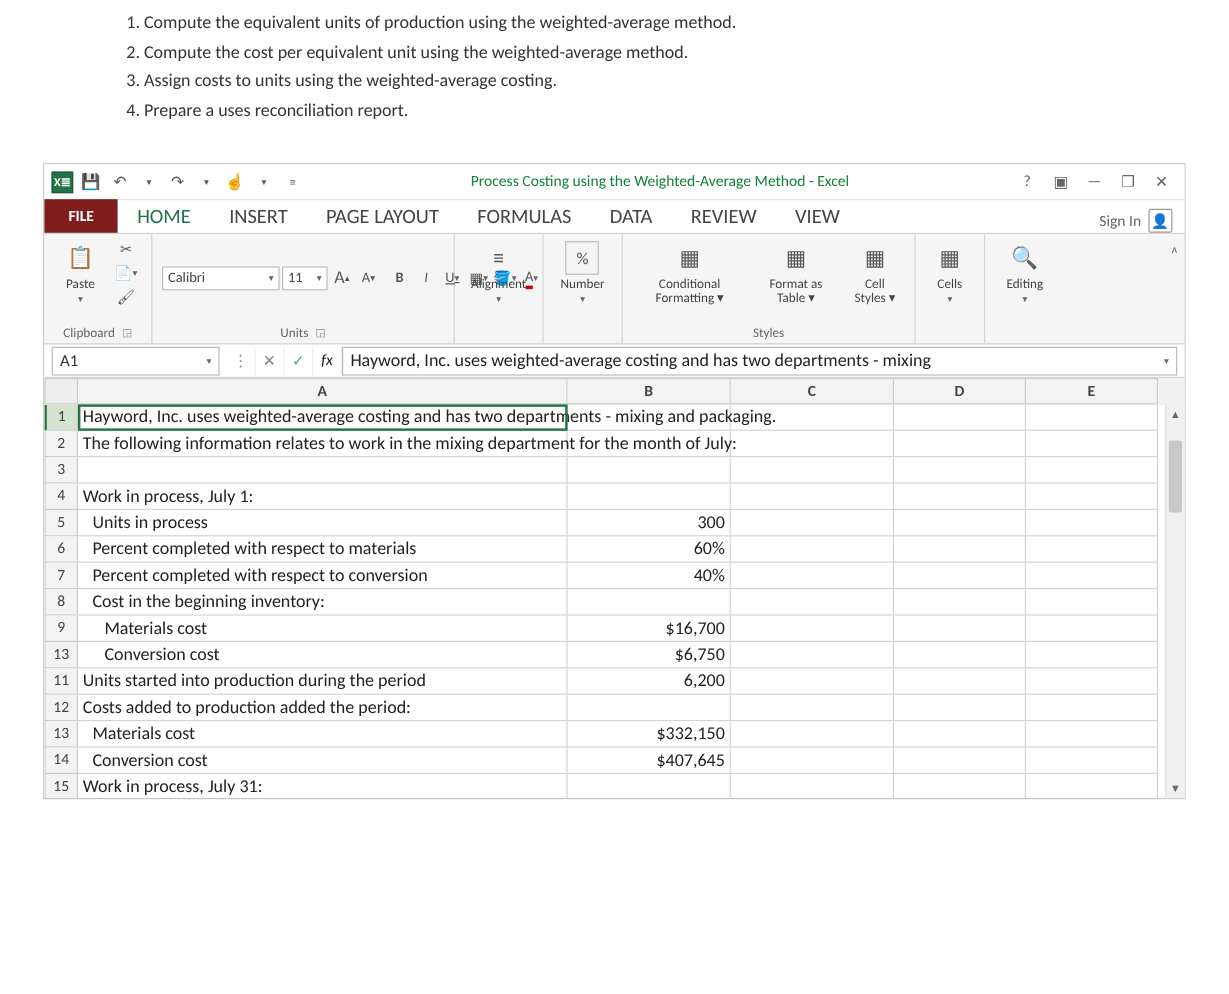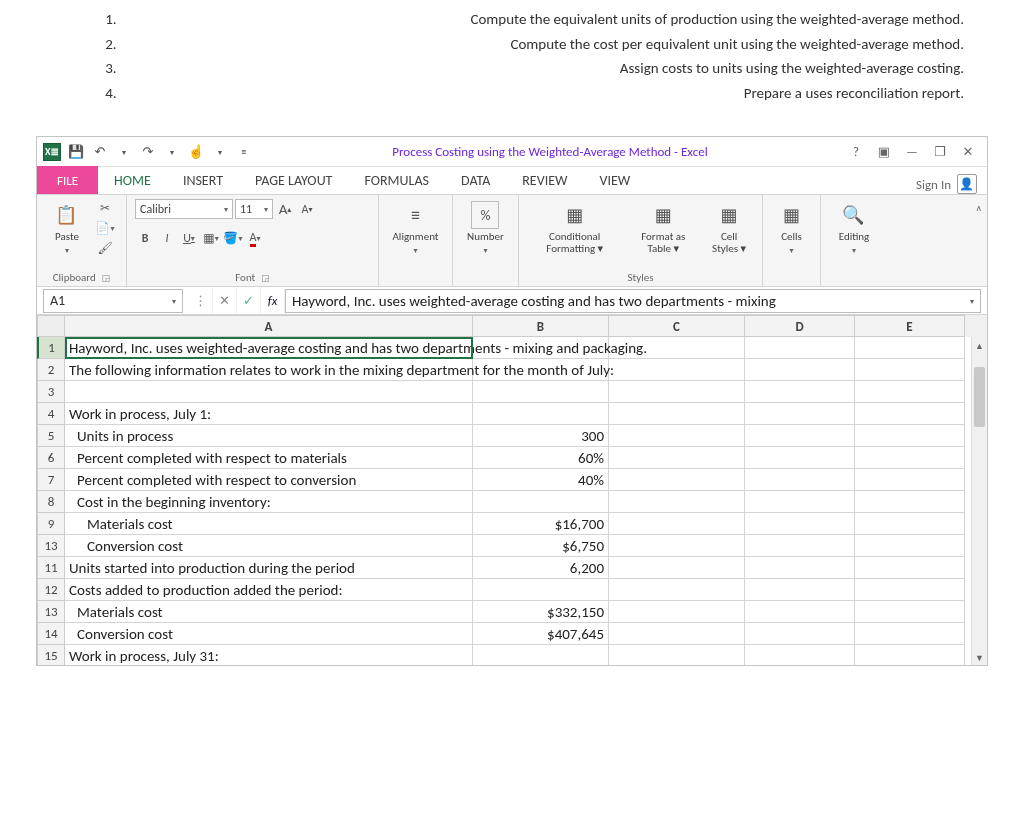--- a/index.html
+++ b/index.html
@@ -1,36 +1,36 @@
 <!DOCTYPE html>
 <html><head>
 <meta charset="utf-8">
 <style>
   * { box-sizing: border-box; margin: 0; padding: 0; }
   body { font-family: "Segoe UI", Calibri, Arial, sans-serif; background: #fff; color: #333; font-size: 14px; }
   .page { width: 1024px; height: 828px; position: relative; }
   .instructions { padding: 8px 60px 30px 100px; font-size: 15px; line-height: 1.5; }
-  .instructions ol { list-style: decimal; padding-left: 20px; text-align: right; }
+  .instructions ol { list-style: decimal; padding-left: 20px; }
   .instructions li { margin-bottom: 2px; }
 
   .excel-window { margin: 0 36px 0 36px; border: 1px solid #c4c4c4; background:#fff; }
 
   
   .titlebar { display:flex; align-items:center; height:30px; background:#fff; padding:0 4px; gap:4px; font-size:12px; color:#444; border-bottom:1px solid #e0e0e0;}
   .titlebar .qat { display:flex; align-items:center; gap:6px; padding-left:2px;}
   .titlebar .app-icon { width:18px; height:18px; background:#217346; color:#fff; display:flex; align-items:center; justify-content:center; font-size:10px; font-weight:bold; border:1px solid #185c37;}
   .titlebar .qat-btn { width:18px; height:18px; display:flex; align-items:center; justify-content:center; color:#555; font-size:13px;}
-  .titlebar .title { flex:1; text-align:center; color:#6d28d9; font-size:13px;}
+  .titlebar .title { flex:1; text-align:center; color:#15803d; font-size:13px;}
   .titlebar .win-controls { display:flex; gap:10px; align-items:center; padding-right:6px;}
   .titlebar .win-btn { width:18px; height:18px; display:flex; align-items:center; justify-content:center; color:#666; font-size:13px;}
 
   
   .tabs { display:flex; align-items:flex-end; height:28px; background:#fff; border-bottom:1px solid #d4d4d4; font-size:13px;}
-  .tab-file { background:#ec4899; color:#fff; padding:0 20px; height:28px; display:flex; align-items:center; font-weight:400;}
-  .tab { padding:0 16px; height:28px; display:flex; align-items:center; color:#444; text-transform:uppercase; letter-spacing:0; font-size:14px;}
+  .tab-file { background:#7f1d1d; color:#fff; padding:0 20px; height:28px; display:flex; align-items:center; font-weight:700;}
+  .tab { padding:0 16px; height:28px; display:flex; align-items:center; color:#444; text-transform:uppercase; letter-spacing:0; font-size:17px;}
   .tab.active { color:#217346; }
   .tabs .spacer { flex:1; }
   .signin { display:flex; align-items:center; gap:6px; padding-right:10px; color:#666; font-size:13px;}
   .signin .avatar { width:20px; height:20px; border:1px solid #999; border-radius:2px; display:flex; align-items:center; justify-content:center; font-size:12px; color:#999;}
 
   
   .ribbon { display:flex; background:#f5f5f5; border-bottom:1px solid #d4d4d4; height:92px; font-size:11px; color:#444; position:relative;}
   .ribbon-group { border-right:1px solid #d4d4d4; padding:4px 8px 2px 8px; display:flex; flex-direction:column; position:relative;}
   .ribbon-group .group-content { flex:1; display:flex; align-items:flex-start; gap:6px;}
   .ribbon-group .group-label { text-align:center; color:#666; font-size:11px; padding-top:2px; display:flex; justify-content:center; align-items:center; gap:6px;}
@@ -141,21 +141,21 @@
             <div class="mini-btn">🖌</div>
           </div>
         </div>
         <div class="group-label">
             <span>Clipboard</span>
             <span class="dialog-launcher">◲</span>
           </div>
       </div>
 
       <div class="ribbon-group" style="width:252px;">
-        <div class="group-content" style="flex-direction:column; align-items:flex-start;">
+        <div class="group-content" style="flex-direction:row; align-items:center;">
           <div class="font-row">
             <div class="font-name">
                 <span>Calibri</span>
                 <span class="dd-arrow">▾</span>
               </div>
             <div class="font-size">
                 <span>11</span>
                 <span class="dd-arrow">▾</span>
               </div>
             <div class="mini-btn" style="font-size:15px;">
@@ -176,21 +176,21 @@
               </div>
             <div class="mini-btn">▦<span class="dd-arrow"> ▾</span></div>
             <div class="mini-btn">🪣<span class="dd-arrow"> ▾</span></div>
             <div class="mini-btn">
                 <span style="border-bottom:3px solid #c00;">A</span>
                 <span class="dd-arrow"> ▾</span>
               </div>
           </div>
         </div>
         <div class="group-label">
-            <span>Font</span>
+            <span>Units</span>
             <span class="dialog-launcher">◲</span>
           </div>
       </div>
 
       <div class="ribbon-group" style="width:74px;">
         <div class="group-content" style="justify-content:center;">
           <div class="big-btn">
             <div class="icn">≡</div>
             <div class="lbl">Alignment</div>
             <div class="dd-arrow">▾</div>

